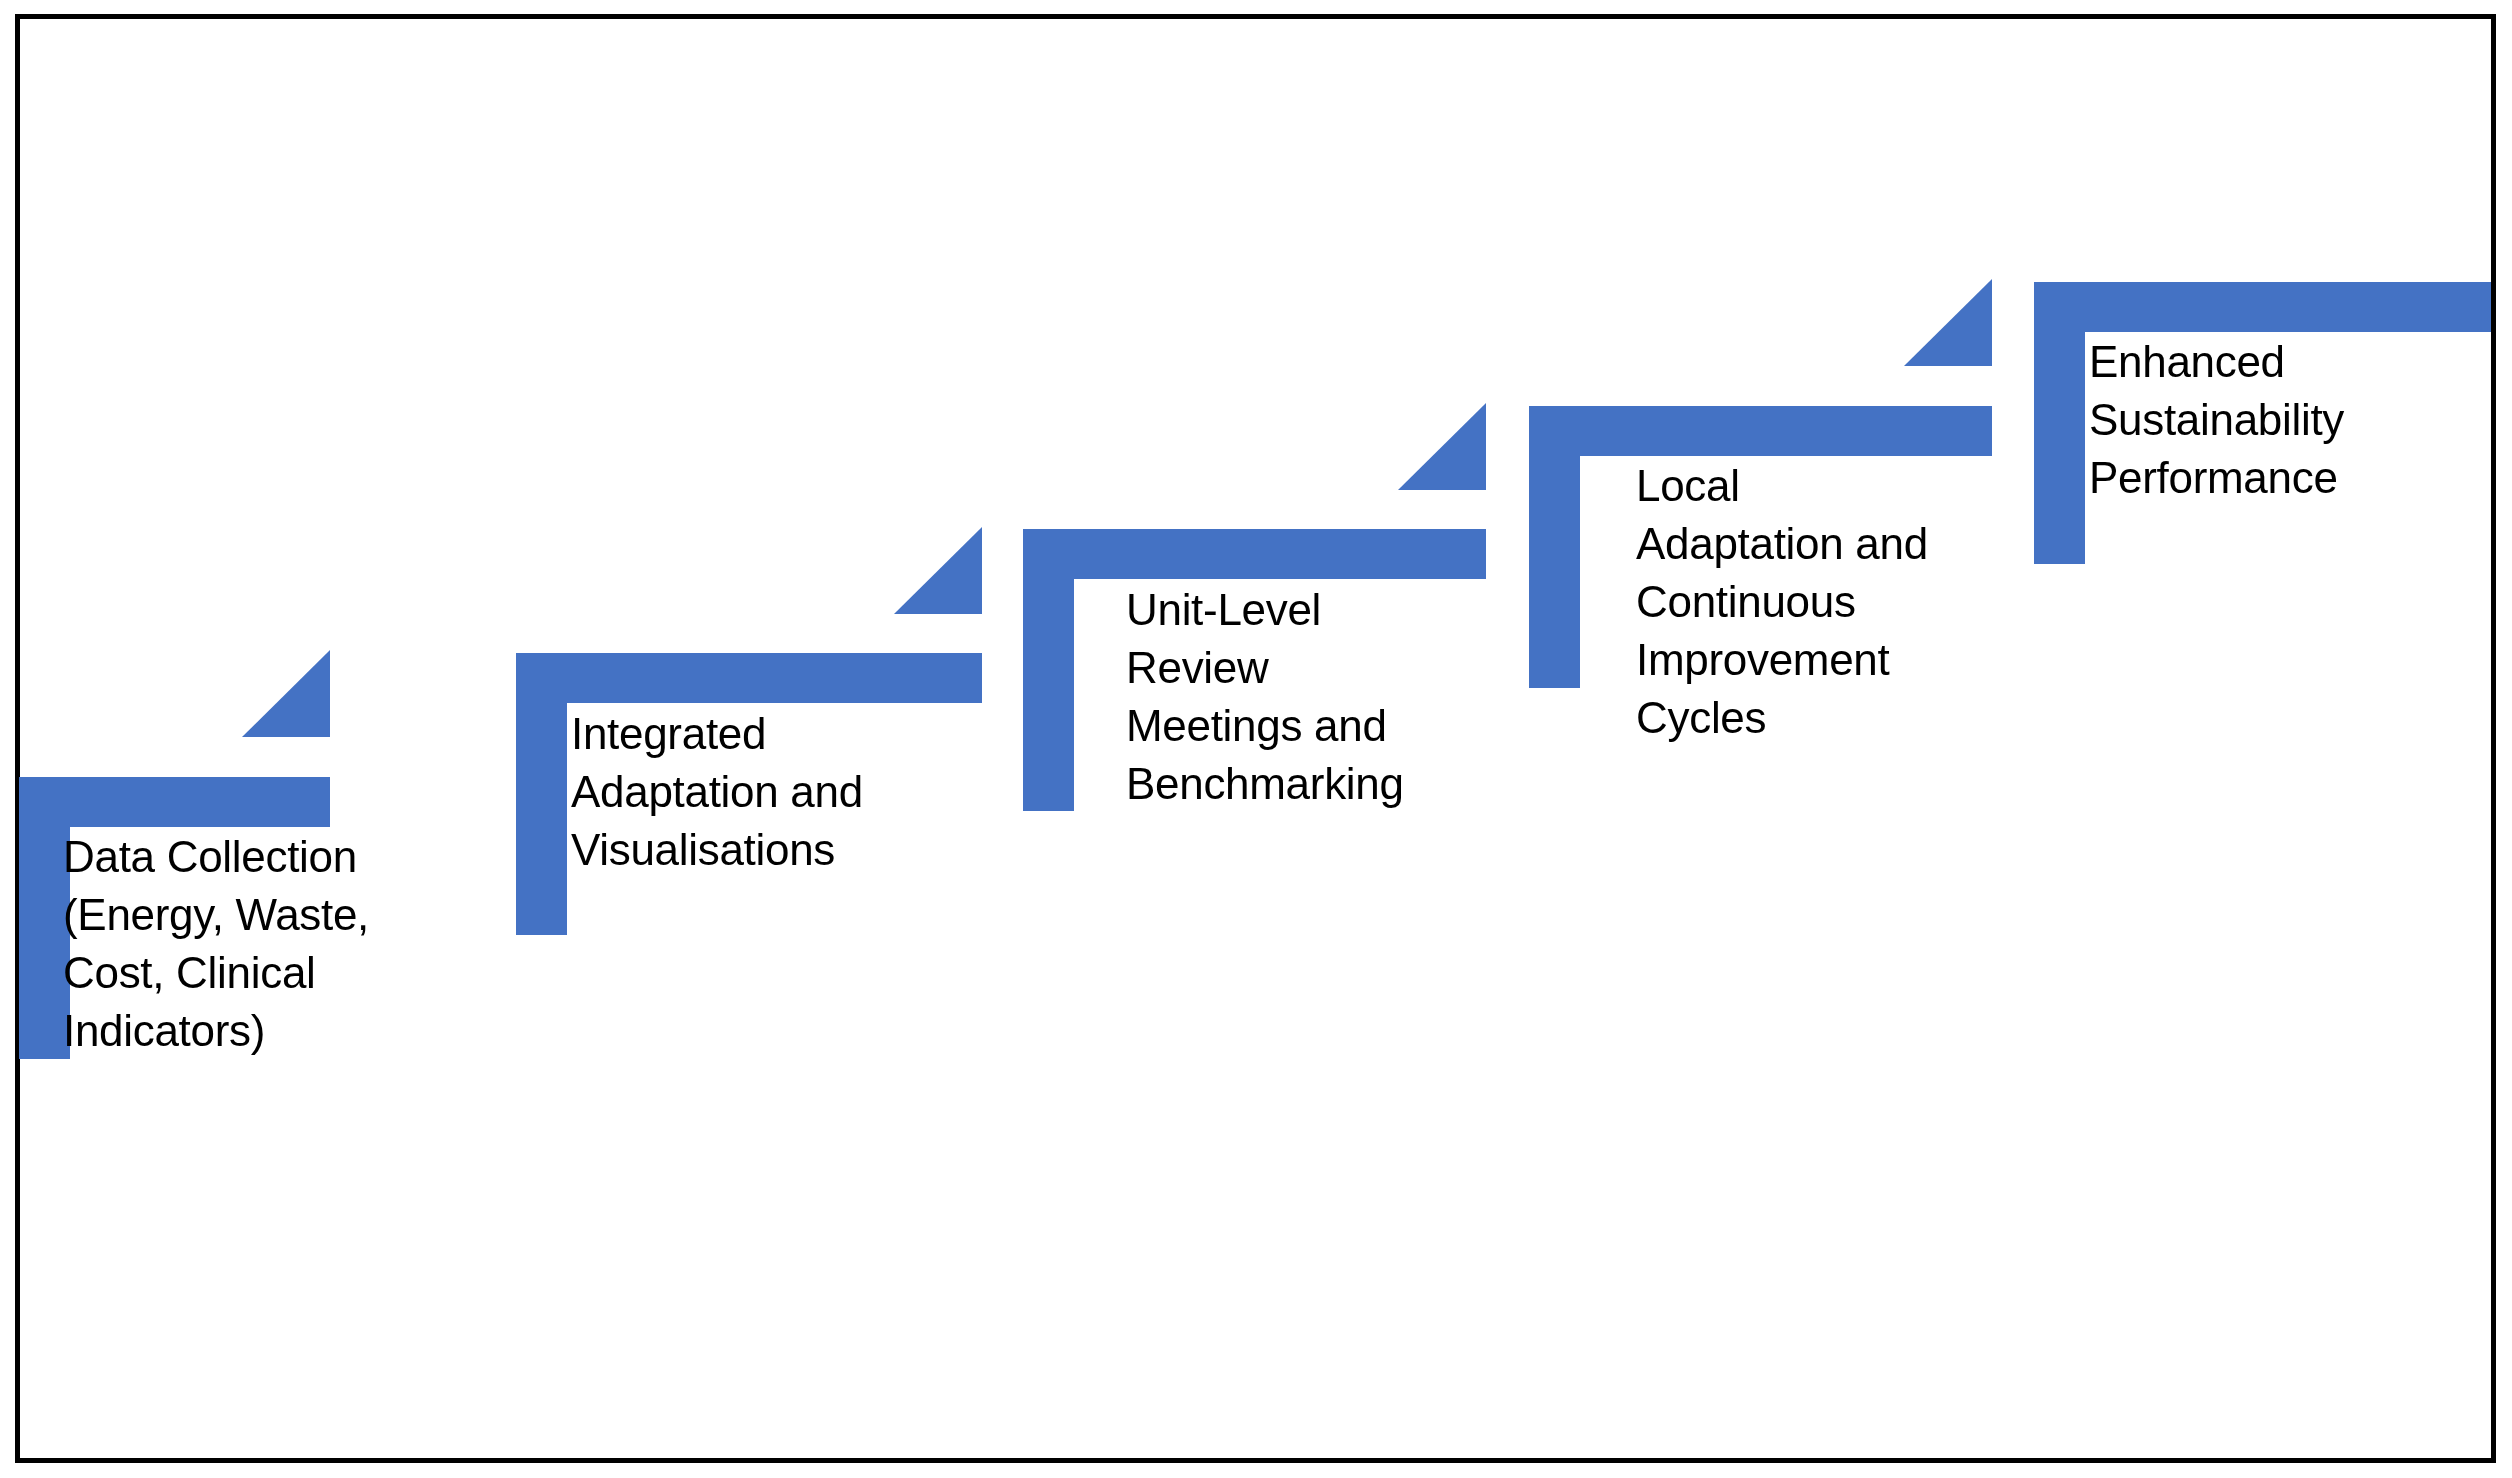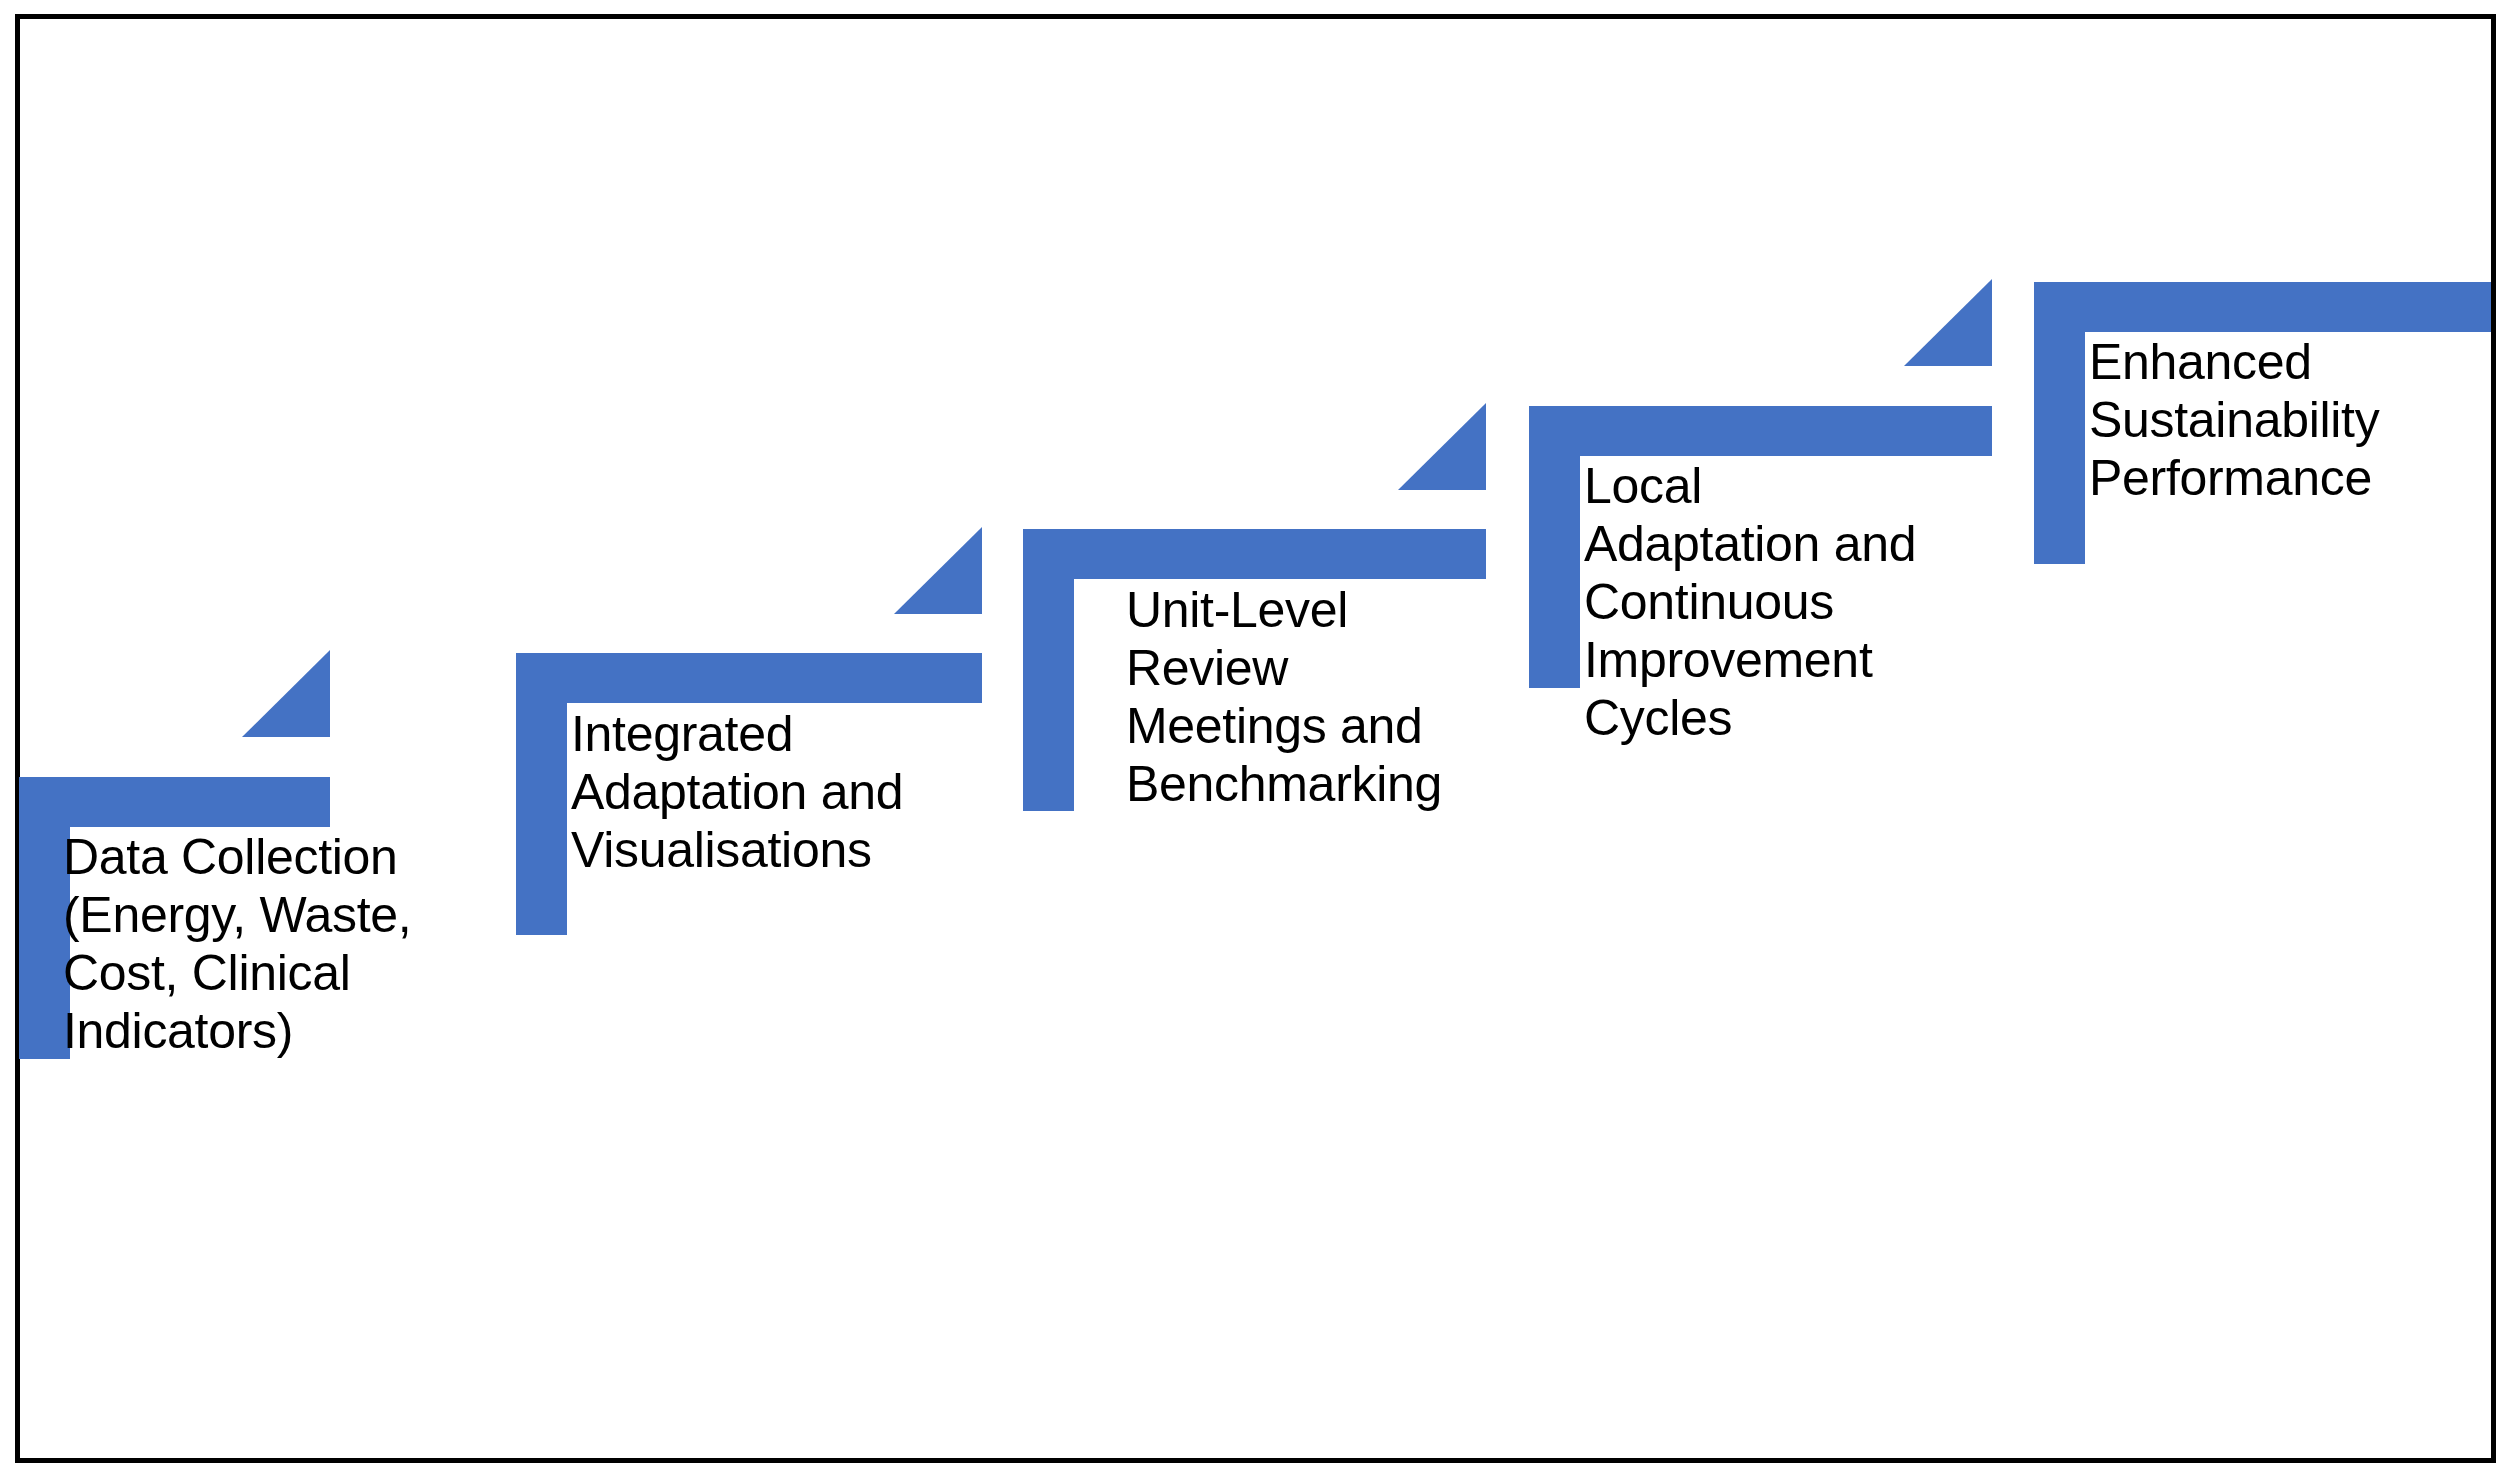--- a/index.html
+++ b/index.html
@@ -16,21 +16,21 @@
     box-sizing:border-box;
   }
   .vbar { position:absolute; width:51px; height:282px; background:var(--accent); }
   .hbar { position:absolute; height:50px; background:var(--accent); }
   .tri  {
     position:absolute; width:88px; height:87px; background:var(--accent);
     clip-path:polygon(0 100%, 100% 100%, 100% 0);
   }
   .label {
     position:absolute; color:var(--ink);
-    font-size:50px; line-height:58px; white-space:pre;
+    font-size:44px; line-height:58px; white-space:pre;
     letter-spacing:-0.3px;
   }
 </style>
 </head>
 <body>
 
 <div class="canvas">
 
   <div class="frame"></div>
 
@@ -59,21 +59,21 @@
     <div class="label" style="left:1078px; top:581px;margin-left:48px;">Unit-Level
 Review
 Meetings and
 Benchmarking</div>
   </div>
   <div class="tri" style="left:1398px; top:403px;"></div>
 
   <div>
     <div class="vbar" style="left:1529px; top:406px;"></div>
     <div class="hbar" style="left:1529px; top:406px; width:463px;"></div>
-    <div class="label" style="left:1584px; top:457px;">Local
+    <div class="label" style="left:1636px; top:457px;">Local
 Adaptation and
 Continuous
 Improvement
 Cycles</div>
   </div>
   <div class="tri" style="left:1904px; top:279px;"></div>
 
   <div>
     <div class="vbar" style="left:2034px; top:282px;"></div>
     <div class="hbar" style="left:2034px; top:282px; width:457px;"></div>

